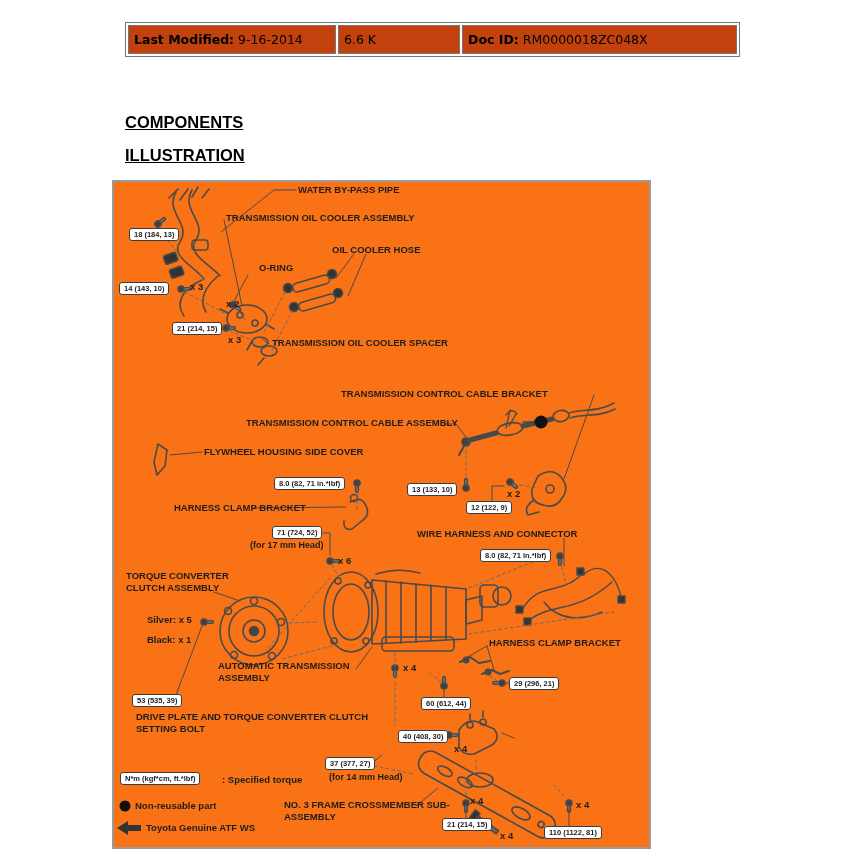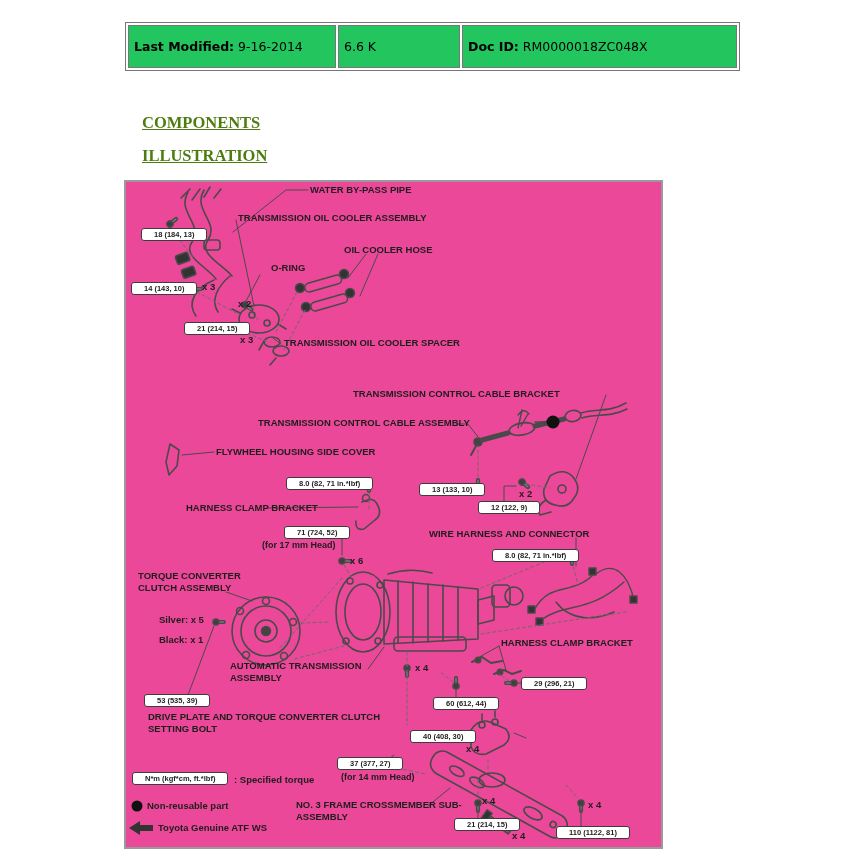--- a/index.html
+++ b/index.html
@@ -2,37 +2,37 @@
 <html><head>
 <meta charset="utf-8">
 <style>
   html,body{margin:0;padding:0;background:#fff;}
   .page{position:relative;width:852px;height:852px;background:#fff;overflow:hidden;
         font-family:"Liberation Sans",sans-serif;}
   
   .doc-table{position:absolute;left:125px;top:22px;width:615px;
              border-collapse:separate;border-spacing:2px;border:1px solid #777;
              font-family:"DejaVu Sans",sans-serif;font-size:12.5px;color:#000;}
-  .doc-table td{border:1px solid #777;padding:13px 5px;vertical-align:top;background:#22c55e;}
+  .doc-table td{border:1px solid #777;padding:6px 5px;vertical-align:top;background:#c2410c;}
   .doc-table b{font-weight:bold;}
   
-  .doc-link{position:absolute;left:142px;font-family:Liberation Serif, serif;
-            font-weight:bold;font-size:16.5px;color:#4d7c0f;text-decoration:underline;
+  .doc-link{position:absolute;left:125px;font-family:Liberation Sans, sans-serif;
+            font-weight:bold;font-size:16.5px;color:#000000;text-decoration:underline;
             cursor:pointer;}
   
-  .diagram{position:absolute;left:124px;top:180px;width:535px;height:665px;
-           border:2px solid #9a9a9a;background:#ec4899;}
+  .diagram{position:absolute;left:112px;top:180px;width:535px;height:665px;
+           border:2px solid #9a9a9a;background:#f97316;}
   .diagram svg{position:absolute;left:0;top:0;}
   .lbl{position:absolute;font:bold 9.5px "Liberation Sans",sans-serif;color:#1d1d1d;
        white-space:nowrap;}
   .lbl.wrap{white-space:normal;line-height:1.3;}
   .cnt{position:absolute;font:bold 9.5px "Liberation Sans",sans-serif;color:#1d1d1d;
        white-space:nowrap;}
   .torque{position:absolute;font:bold 7.5px "Liberation Sans",sans-serif;color:#222;
-          border:1.5px solid #3c3c3c;border-radius:3px;padding:1px 12px;background:#fff;
+          border:1.5px solid #3c3c3c;border-radius:3px;padding:1px 4px;background:#fff;
           white-space:nowrap;}
   .note{position:absolute;font:bold 9px "Liberation Sans",sans-serif;color:#1d1d1d;
         white-space:nowrap;margin-left:10px;}
 </style>
 </head>
 <body>
 
 <div class="page">
 
   <table class="doc-table">

